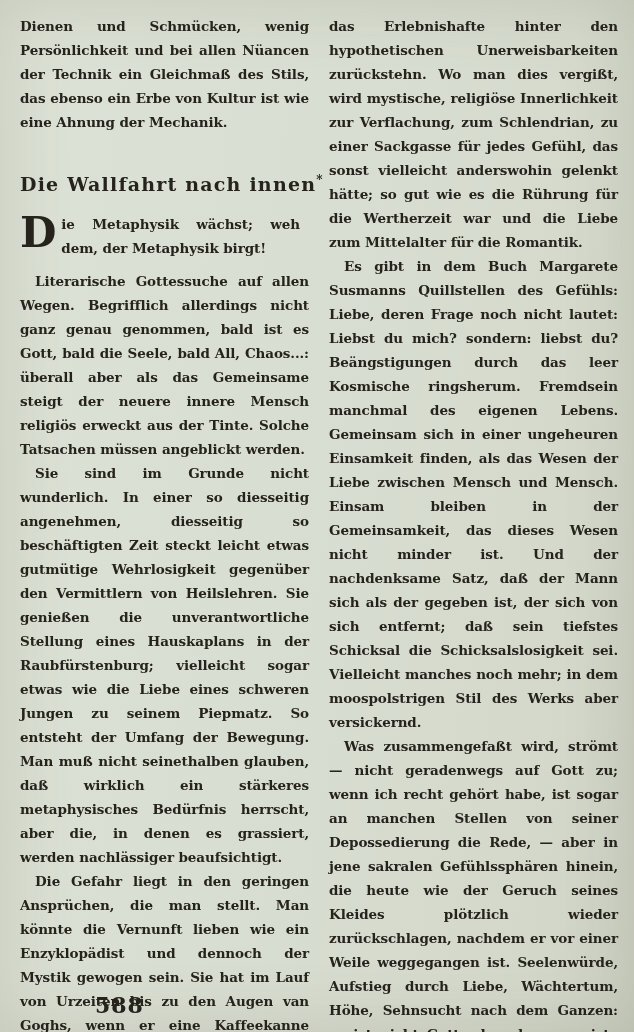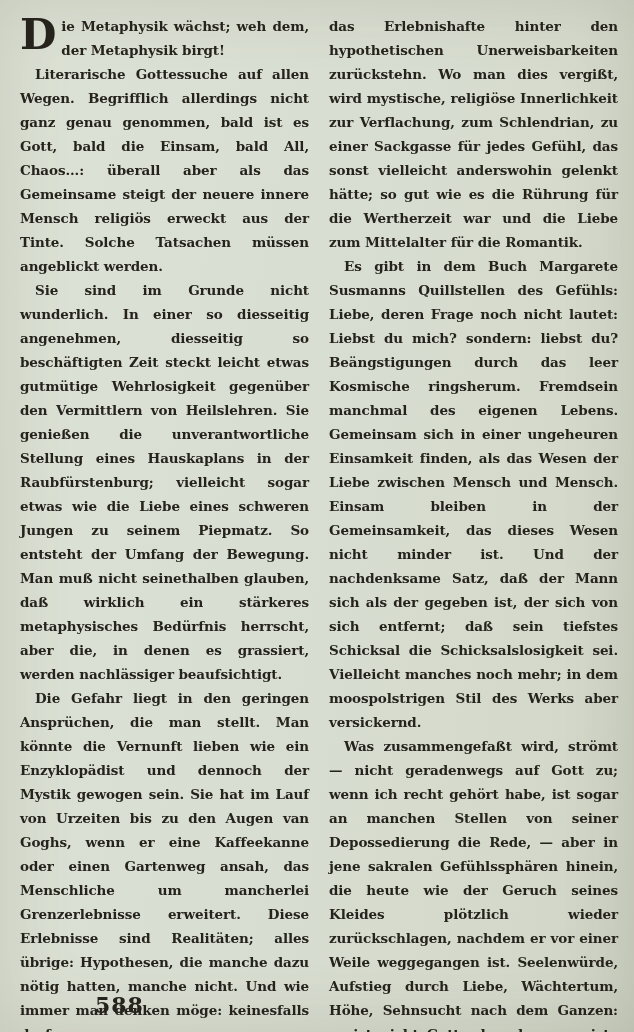--- a/index.html
+++ b/index.html
@@ -51,21 +51,21 @@
     font-size: 19px;
     font-weight: 700;
     letter-spacing: 1.2px;
     margin: 34px 0 16px 0;
     white-space: nowrap;
   }
   .article-heading sup {
     font-size: 12px;
     letter-spacing: 0;
   }
-  .lead p { margin: 0; }
+  .lead p { margin: 9px; }
   .drop-cap {
     float: left;
     font-size: 42px;
     line-height: 38px;
     padding: 2px 5px 0 0;
     font-weight: 700;
   }
   .page-number {
     position: absolute;
     left: 95px;
@@ -77,28 +77,30 @@
     color: #26231d;
   }
 </style>
 </head>
 <body>
 
 <div class="book-page" lang="de">
   <div class="columns">
 
     <div class="col">
+      <p class="closing-quote">Dienen und Schmücken, wenig Persönlichkeit und bei allen Nüancen der Technik ein Gleichmaß des Stils, das ebenso ein Erbe von Kultur ist wie eine Ahnung der Mechanik.</p>
 
+      <h1 class="article-heading"><span>Die Wallfahrt nach innen</span><sup>*</sup></h1>
 
       <div class="lead">
         <span class="drop-cap">D</span>
         <p>ie Metaphysik wächst; weh dem, der Metaphysik birgt!</p>
       </div>
 
-      <p class="indent">Literarische Gottessuche auf allen Wegen. Begrifflich allerdings nicht ganz genau genommen, bald ist es Gott, bald die Einsam, bald All, Chaos...: überall aber als das Gemeinsame steigt der neuere innere Mensch religiös erweckt aus der Tinte. Solche Tatsachen müssen angeblickt werden.</p>
+      <p class="indent">Literarische Gottessuche auf allen Wegen. Begrifflich allerdings nicht ganz genau genommen, bald ist es Gott, bald die Seele, bald All, Chaos...: überall aber als das Gemeinsame steigt der neuere innere Mensch religiös erweckt aus der Tinte. Solche Tatsachen müssen angeblickt werden.</p>
       <p class="indent">Sie sind im Grunde nicht wunderlich. In einer so diesseitig angenehmen, diesseitig so beschäftigten Zeit steckt leicht etwas gutmütige Wehrlosigkeit gegenüber den Vermittlern von Heilslehren. Sie genießen die unverantwortliche Stellung eines Hauskaplans in der Raubfürstenburg; vielleicht sogar etwas wie die Liebe eines schweren Jungen zu seinem Piepmatz. So entsteht der Umfang der Bewegung. Man muß nicht seinethalben glauben, daß wirklich ein stärkeres metaphysisches Bedürfnis herrscht, aber die, in denen es grassiert, werden nachlässiger beaufsichtigt.</p>
       <p class="indent">Die Gefahr liegt in den geringen Ansprüchen, die man stellt. Man könnte die Vernunft lieben wie ein Enzyklopädist und dennoch der Mystik gewogen sein. Sie hat im Lauf von Urzeiten bis zu den Augen van Goghs, wenn er eine Kaffeekanne oder einen Gartenweg ansah, das Menschliche um mancherlei Grenzerlebnisse erweitert. Diese Erlebnisse sind Realitäten; alles übrige: Hypothesen, die manche dazu nötig hatten, manche nicht. Und wie immer man denken möge: keinesfalls darf</p>
 
     </div>
 
     <div class="col">
       <p>das Erlebnishafte hinter den hypothetischen Unerweisbarkeiten zurückstehn. Wo man dies vergißt, wird mystische, religiöse Innerlichkeit zur Verflachung, zum Schlendrian, zu einer Sackgasse für jedes Gefühl, das sonst vielleicht anderswohin gelenkt hätte; so gut wie es die Rührung für die Wertherzeit war und die Liebe zum Mittelalter für die Romantik.</p>
       <p class="indent">Es gibt in dem Buch Margarete Susmanns Quillstellen des Gefühls: Liebe, deren Frage noch nicht lautet: Liebst du mich? sondern: liebst du? Beängstigungen durch das leer Kosmische ringsherum. Fremdsein manchmal des eigenen Lebens. Gemeinsam sich in einer ungeheuren Einsamkeit finden, als das Wesen der Liebe zwischen Mensch und Mensch. Einsam bleiben in der Gemeinsamkeit, das dieses Wesen nicht minder ist. Und der nachdenksame Satz, daß der Mann sich als der gegeben ist, der sich von sich entfernt; daß sein tiefstes Schicksal die Schicksalslosigkeit sei. Vielleicht manches noch mehr; in dem moospolstrigen Stil des Werks aber versickernd.</p>
       <p class="indent">Was zusammengefaßt wird, strömt — nicht geradenwegs auf Gott zu; wenn ich recht gehört habe, ist sogar an manchen Stellen von seiner Depossedierung die Rede, — aber in jene sakralen Gefühlssphären hinein, die heute wie der Geruch seines Kleides plötzlich wieder zurückschlagen, nachdem er vor einer Weile weggegangen ist. Seelenwürde, Aufstieg durch Liebe, Wächtertum, Höhe, Sehnsucht nach dem Ganzen: es ist nicht Gott, aber das verwaiste unverändert religiöse Empfinden auf der Suche nach einem neuen Herrn. Und man fühlt mit einemmal eine Abiturientenangst, vor der Aufgabe, Mensch zu sein.</p>
 

